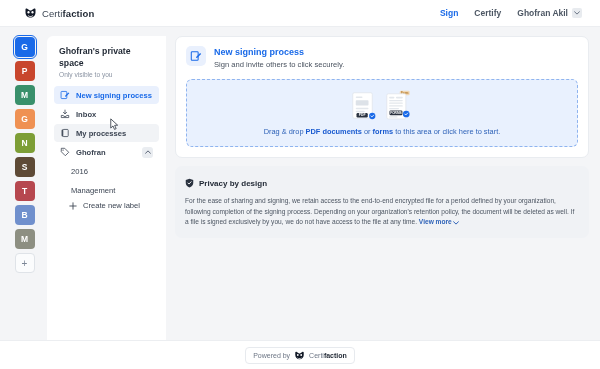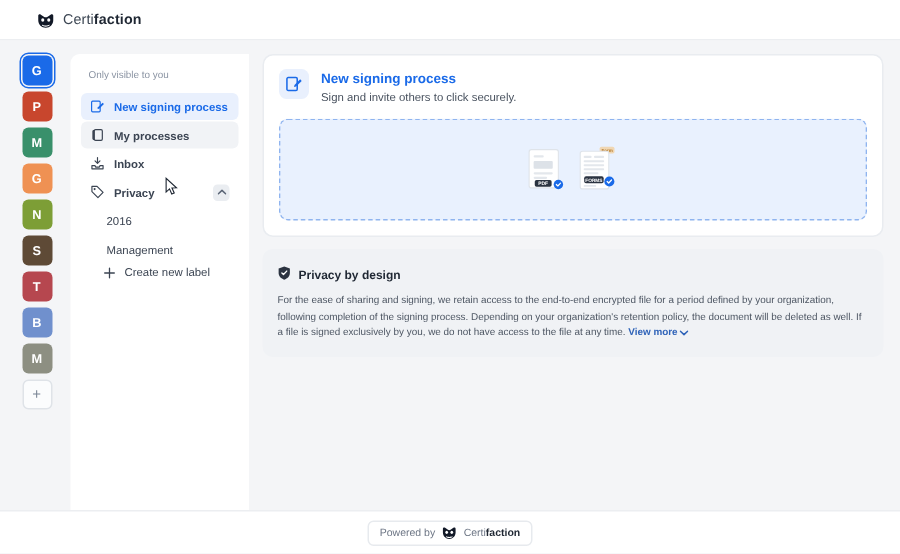--- a/index.html
+++ b/index.html
@@ -11,21 +11,21 @@
     -webkit-font-smoothing: antialiased;
   }
   .app { position: relative; width: 600px; height: 369px; background: #f4f5f7; display: flex; flex-direction: column; }
 
   
   .topbar {
     height: 27px; background: #ffffff; flex: 0 0 27px;
     display: flex; align-items: center; padding: 0 12px;
     border-bottom: 1px solid #eceef1;
   }
-  .brand { display: flex; align-items: flex-end; gap: 5px; margin-left: 12px; }
+  .brand { display: flex; align-items: center; gap: 5px; margin-left: 12px; }
   .brand-mark { width: 13px; height: 10px; flex: 0 0 13px; display: block; }
   .brand-text { font-size: 9.5px; color: #1f2733; letter-spacing: .1px; }
   .brand-text b { font-weight: 700; }
   .brand-text span.light { font-weight: 400; color: #3c4653; }
   .topnav { margin-left: auto; display: flex; align-items: center; gap: 16px; padding-right: 6px; }
   .topnav a { font-size: 8.5px; text-decoration: none; color: #4c5663; font-weight: 600; }
   .topnav a.active { color: #1a6ae8; }
   .user { display: flex; align-items: center; gap: 4px; font-size: 8.5px; color: #4c5663; font-weight: 600; }
   .caret-box {
     width: 10px; height: 10px; border-radius: 2px; background: #e8ebef;
@@ -137,82 +137,95 @@
     <div class="brand">
       <svg class="brand-mark" viewBox="0 0 26 20">
         <path d="M3 3 C3 1 5 0.5 6.5 1.5 L11 4.5 C12.2 5.3 13.8 5.3 15 4.5 L19.5 1.5 C21 0.5 23 1 23 3 L23 9 C23 15 18.5 19 13 19 C7.5 19 3 15 3 9 Z" fill="#121927"></path>
         <ellipse cx="9" cy="8.6" rx="2.1" ry="2.4" fill="#ffffff"></ellipse>
         <ellipse cx="17" cy="8.6" rx="2.1" ry="2.4" fill="#ffffff"></ellipse>
         <path d="M8 14.5 C10 16.4 16 16.4 18 14.5 L18 16 C16 18 10 18 8 16 Z" fill="#ffffff"></path>
       </svg>
       <span class="brand-text"><span class="light">Certi</span><b>faction</b></span>
     </div>
 
+    <div class="topnav">
+      <a href="#" class="active">Sign</a>
+      <a href="#">Certify</a>
+      <div class="user">
+        <span>Ghofran Akil</span>
+        <span class="caret-box">
+          <svg width="6" height="4" viewBox="0 0 6 4">
+              <path d="M0.6 0.8 L3 3.1 L5.4 0.8" stroke="#6b7585" stroke-width="1" fill="none" stroke-linecap="round" stroke-linejoin="round"></path>
+            </svg>
+        </span>
+      </div>
+    </div>
   </div>
 
   <div class="body">
 
     <div class="rail">
       <div class="ws sel" style="background:#1a6ae8">G</div>
       <div class="ws" style="background:#c8462d">P</div>
       <div class="ws" style="background:#39906b">M</div>
       <div class="ws" style="background:#ef9153">G</div>
       <div class="ws" style="background:#7d9e36">N</div>
       <div class="ws" style="background:#5e4a36">S</div>
       <div class="ws" style="background:#b6474f">T</div>
       <div class="ws" style="background:#7090cd">B</div>
       <div class="ws" style="background:#8d8f82">M</div>
       <div class="ws-add">+</div>
     </div>
 
     <div class="sidebar">
       <div class="space-head">
+        <div class="space-title">Ghofran's private space</div>
         <div class="space-sub">Only visible to you</div>
       </div>
 
       <div class="nav">
 
         <div class="nav-item active">
           <span class="nav-ico">
             <svg width="10" height="10" viewBox="0 0 14 14">
                 <rect x="1.5" y="2" width="8" height="10" rx="1" stroke="#1a6ae8" stroke-width="1.1" fill="none"></rect>
                 <path d="M11.8 3.4 L13 4.6 L8.6 9 L7 9.4 L7.4 7.8 Z" fill="#1a6ae8"></path>
               </svg>
           </span>
           <span>New signing process</span>
         </div>
 
+        <div class="nav-item">
+          <span class="nav-ico">
+            <svg width="10" height="10" viewBox="0 0 14 14">
+                <path d="M7 1.5 L7 6.5 M4.7 4.6 L7 6.9 L9.3 4.6" stroke="#3b4452" stroke-width="1.1" fill="none" stroke-linecap="round" stroke-linejoin="round"></path>
+                <path d="M1.8 9 L4.6 9 L5.4 10.4 L8.6 10.4 L9.4 9 L12.2 9 L12.2 12 L1.8 12 Z" stroke="#3b4452" stroke-width="1.1" fill="none" stroke-linejoin="round"></path>
+              </svg>
+          </span>
+          <span>Inbox</span>
+        </div>
+
         <div class="nav-item hover">
           <span class="nav-ico">
             <svg width="10" height="10" viewBox="0 0 14 14">
                 <rect x="4" y="2" width="7.5" height="10" rx="1.2" stroke="#3b4452" stroke-width="1.1" fill="none"></rect>
                 <path d="M4 2.2 L4 11.8 C2.6 11.8 2.2 11 2.2 10 L2.2 4 C2.2 3 2.6 2.2 4 2.2 Z" fill="#3b4452"></path>
               </svg>
           </span>
           <span>My processes</span>
         </div>
 
         <div class="nav-item">
           <span class="nav-ico">
             <svg width="10" height="10" viewBox="0 0 14 14">
-                <path d="M7 1.5 L7 6.5 M4.7 4.6 L7 6.9 L9.3 4.6" stroke="#3b4452" stroke-width="1.1" fill="none" stroke-linecap="round" stroke-linejoin="round"></path>
-                <path d="M1.8 9 L4.6 9 L5.4 10.4 L8.6 10.4 L9.4 9 L12.2 9 L12.2 12 L1.8 12 Z" stroke="#3b4452" stroke-width="1.1" fill="none" stroke-linejoin="round"></path>
-              </svg>
-          </span>
-          <span>Inbox</span>
-        </div>
-
-        <div class="nav-item">
-          <span class="nav-ico">
-            <svg width="10" height="10" viewBox="0 0 14 14">
                 <path d="M6.6 1.8 L12.2 7.4 L7.4 12.2 L1.8 6.6 L1.8 1.8 Z" stroke="#3b4452" stroke-width="1.1" fill="none" stroke-linejoin="round"></path>
                 <circle cx="4.3" cy="4.3" r="0.95" fill="#3b4452"></circle>
               </svg>
           </span>
-          <span>Privacy</span>
+          <span>Ghofran</span>
           <span class="chev">
             <svg width="6" height="4" viewBox="0 0 6 4">
                 <path d="M0.6 3.2 L3 0.9 L5.4 3.2" stroke="#5b6576" stroke-width="1" fill="none" stroke-linecap="round" stroke-linejoin="round"></path>
               </svg>
           </span>
         </div>
 
         <div class="sublabel">2016</div>
         <div class="sublabel">Management</div>
 
@@ -268,20 +281,21 @@
               <rect x="4" y="16.5" width="18" height="1.7" rx="0.85" fill="#e3e7ec"></rect>
               <rect x="4" y="20" width="18" height="1.7" rx="0.85" fill="#e3e7ec"></rect>
               <rect x="4" y="23.5" width="13" height="1.7" rx="0.85" fill="#e3e7ec"></rect>
               <rect x="4.5" y="27" width="17" height="6" rx="1.6" fill="#2b3340"></rect>
               <text x="13" y="31.6" font-family="Liberation Sans" font-size="4.2" fill="#ffffff" text-anchor="middle" font-weight="bold">FORMS</text>
               <rect x="4" y="34.5" width="11" height="1.7" rx="0.85" fill="#e3e7ec"></rect>
               <circle cx="26.5" cy="31.5" r="4.4" fill="#1a6ae8"></circle>
               <path d="M24.6 31.5 L25.9 32.8 L28.4 30.2" stroke="#ffffff" stroke-width="1.1" fill="none" stroke-linecap="round" stroke-linejoin="round"></path>
             </svg>
           </div>
+          <div class="dz-text"><span>Drag &amp; drop </span><b>PDF documents</b><span> or </span><b>forms</b><span> to this area or click here to start.</span></div>
         </div>
       </div>
 
       <div class="privacy">
         <div class="privacy-head">
           <span>
             <svg width="9" height="10" viewBox="0 0 12 13">
                 <path d="M6 0.7 L11 2.4 L11 6.6 C11 9.6 8.8 11.6 6 12.4 C3.2 11.6 1 9.6 1 6.6 L1 2.4 Z" fill="#2b3340"></path>
                 <path d="M3.9 6.5 L5.3 7.9 L8.2 4.8" stroke="#ffffff" stroke-width="1.2" fill="none" stroke-linecap="round" stroke-linejoin="round"></path>
               </svg>

